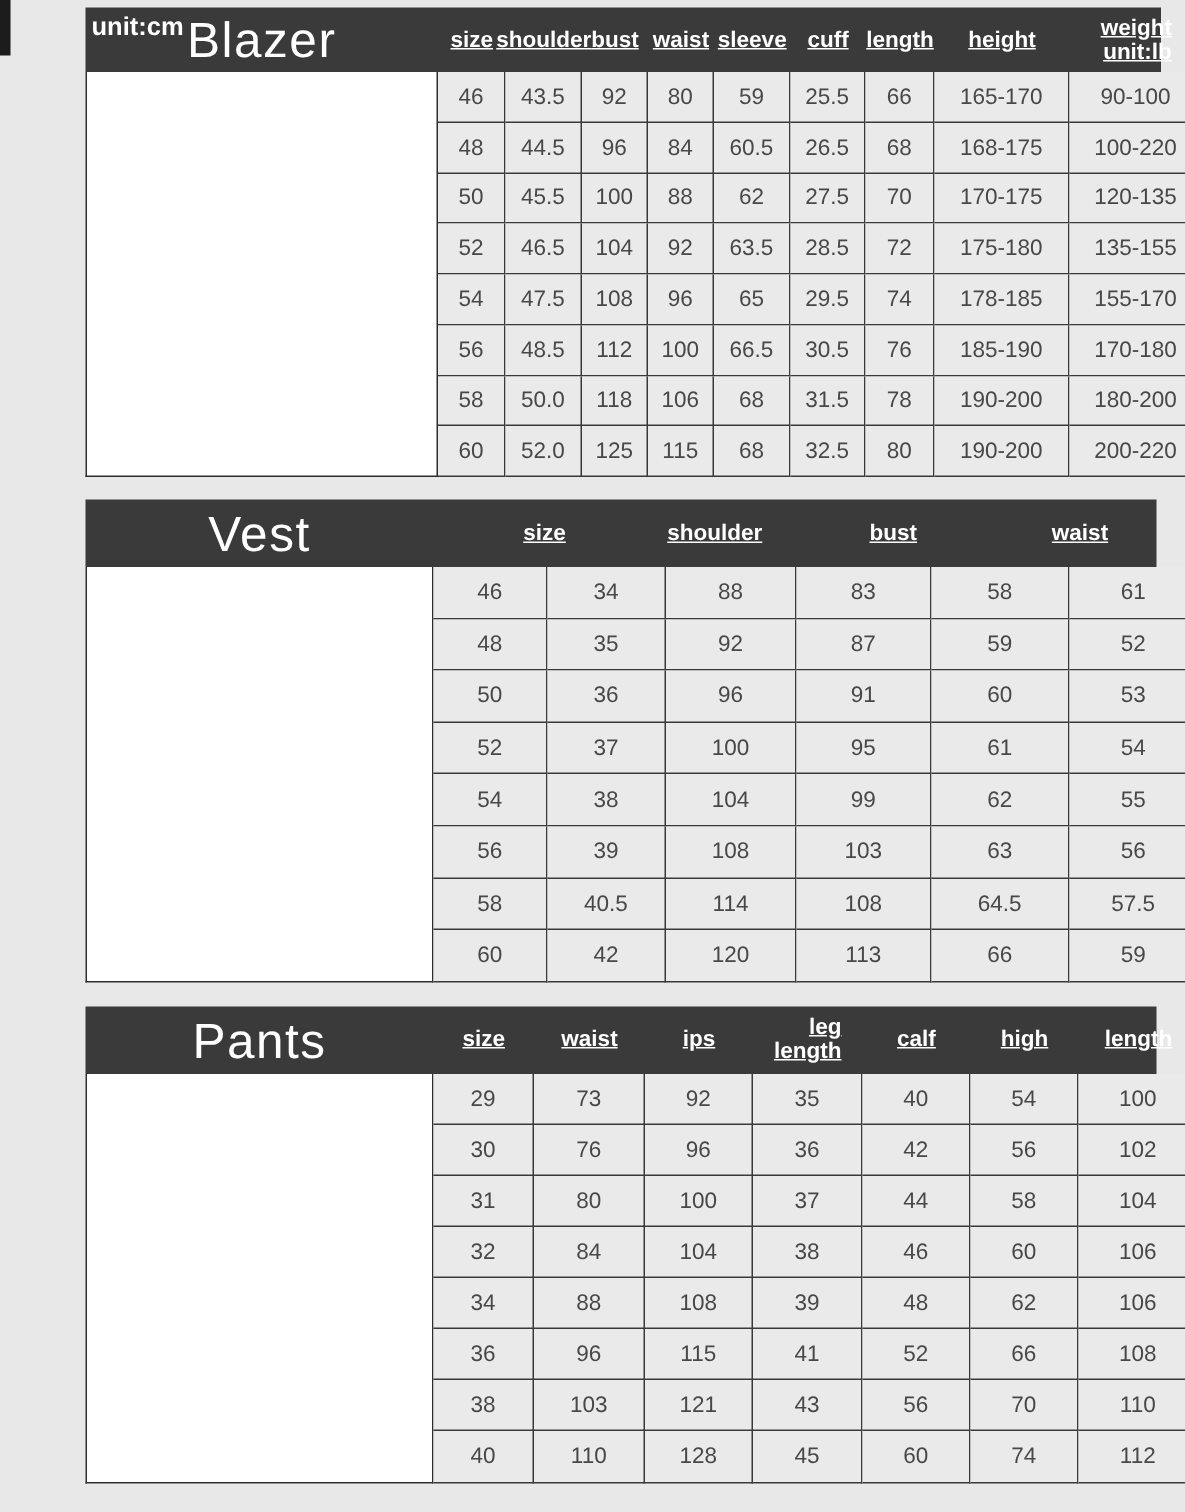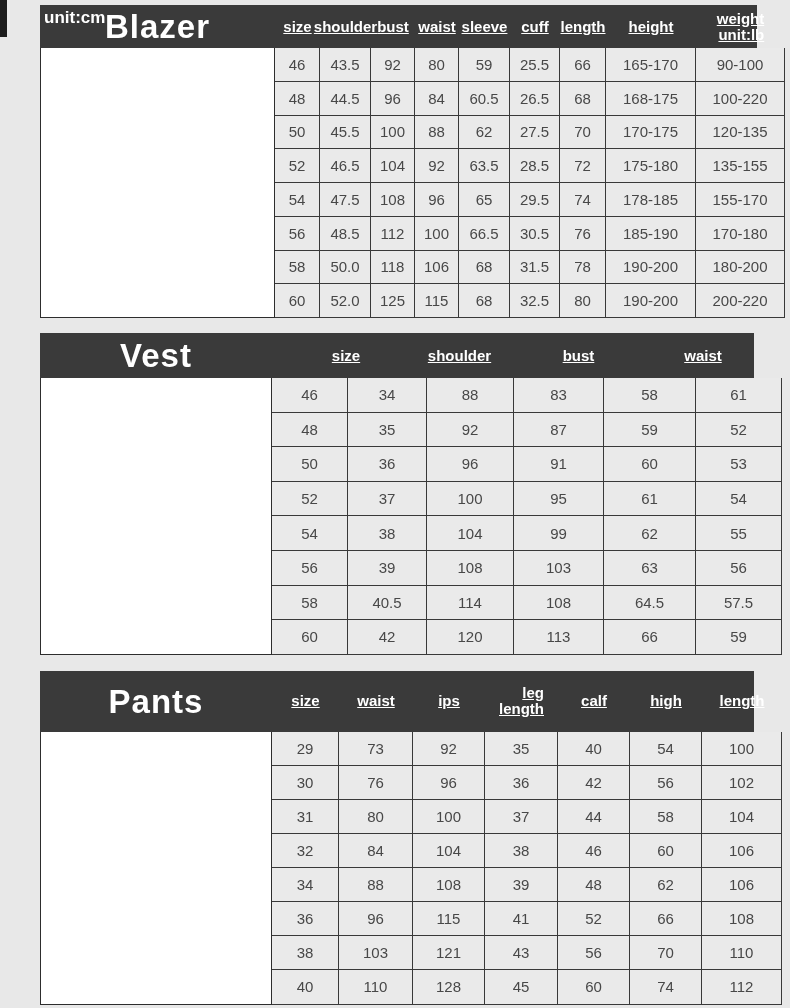--- a/index.html
+++ b/index.html
@@ -8,45 +8,45 @@
     background: #e8e8e8;
     font-family: "Liberation Sans", "DejaVu Sans", sans-serif;
     overflow: hidden;
     position: relative;
   }
   .edge-bar {
     position: absolute; left: 0; top: 0;
     width: 7px; height: 37px;
     background: #1c1c1c;
   }
-  .size-table { margin-left: 12px; position: relative; padding-left: 28px; }
+  .size-table { margin-left: 29px; position: relative; padding-left: 28px; }
   #t0 { margin-top: 5px;  width: 745px; }
   #t1 { margin-top: 15px; width: 742px; }
   #t2 { margin-top: 16px; width: 742px; }
 
   
   .hdr {
     display: grid;
     background: #3a3a3a;
     color: #ffffff;
     position: relative;
   }
   #t0 .hdr { height: 43px; }
   #t1 .hdr { height: 45px; gap: 36px; }
-  #t2 .hdr { height: 61px; }
+  #t2 .hdr { height: 45px; }
 
   #t0 .hdr  { grid-template-columns: 235px 45px 51px 44px 44px 51px 50px 46px 90px 89px; }
   #t1 .hdr  { grid-template-columns: 232px 76px 79px 87px 90px 92px 86px; }
   #t2 .hdr  { grid-template-columns: 232px 67px 74px 72px 73px 72px 72px 80px; }
 
   .title-cell {
     display: flex; align-items: center; justify-content: center;
   }
   .title {
-    font-size: 33px; font-weight: 700; letter-spacing: 1px;
+    font-size: 33px; font-weight: 400; letter-spacing: 1px;
     line-height: 1;
   }
   .unit-label {
     position: absolute; top: 3px; left: 4px;
     font-size: 17px; font-weight: bold; color: #ffffff;
   }
   .hcell {
     display: flex; align-items: center; justify-content: center;
     text-align: right;
     font-size: 15px; font-weight: 600;

